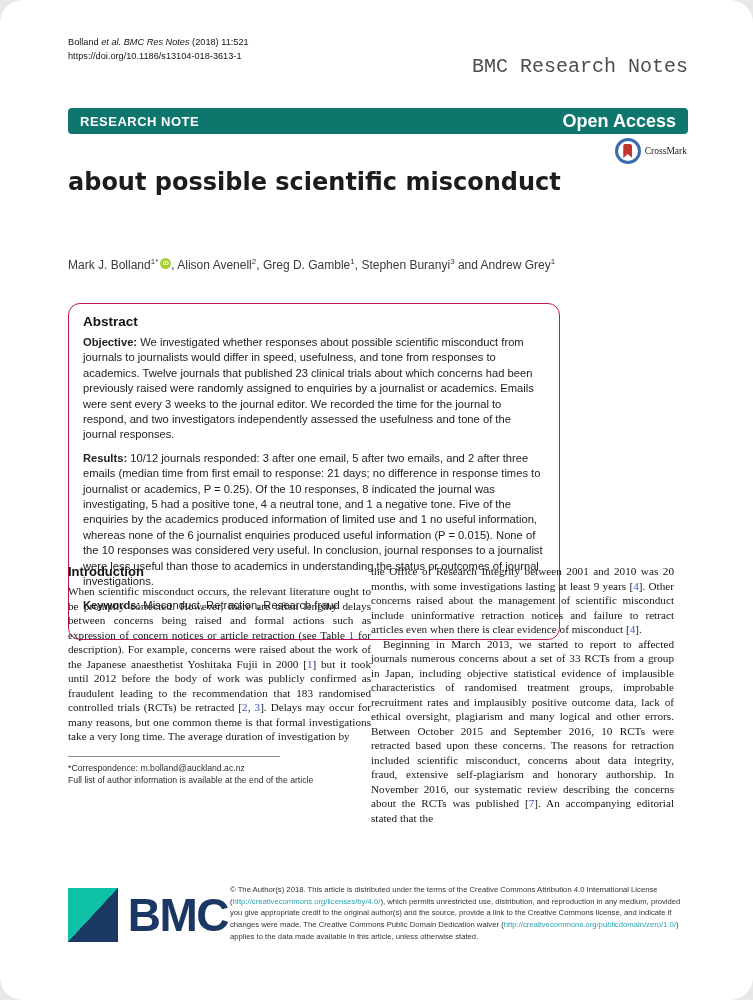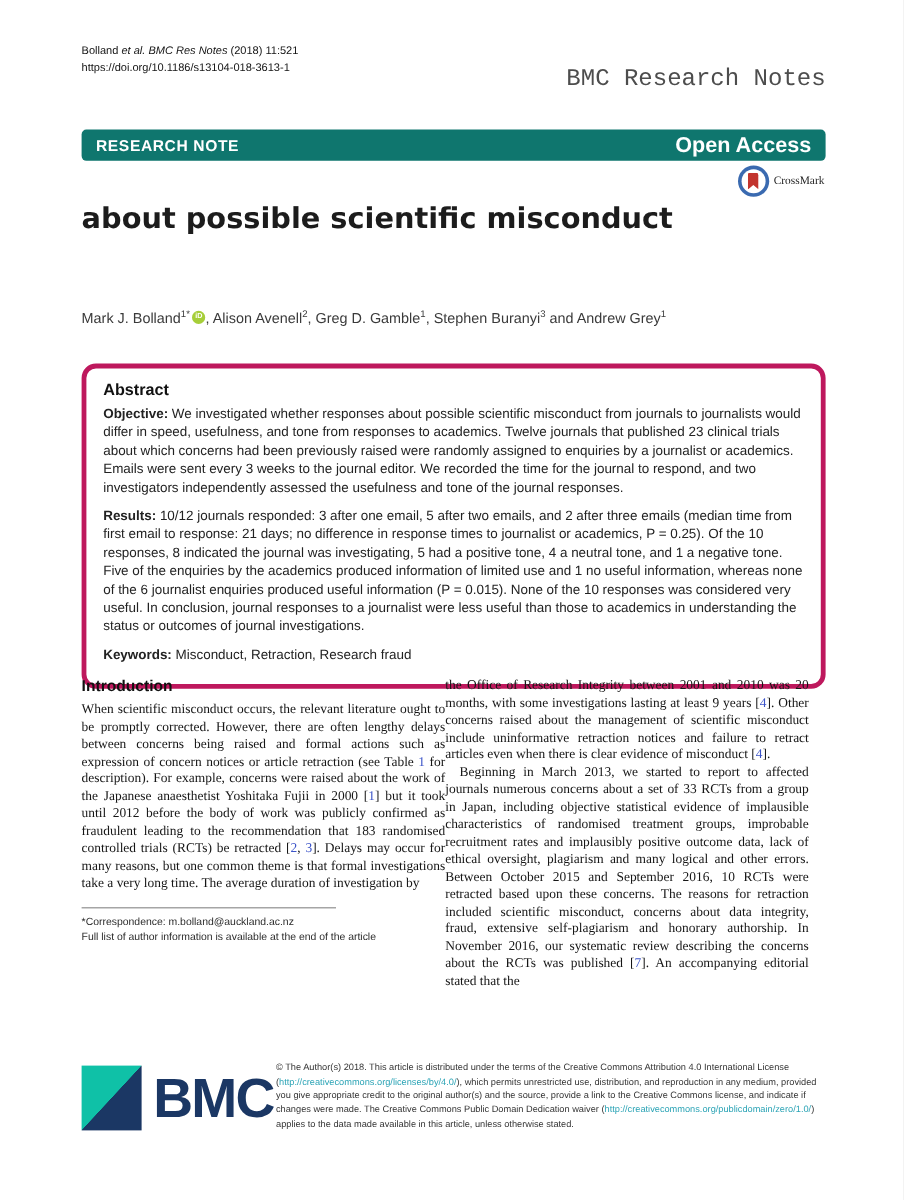--- a/index.html
+++ b/index.html
@@ -1,20 +1,20 @@
 <!DOCTYPE html>
 <html><head>
 <meta charset="utf-8">
 <style>
   * { margin:0; padding:0; box-sizing:border-box; }
   html,body { background:#e8e8e8; }
   .page {
     position:relative; width:753px; height:1000px; background:#ffffff;
     margin:0 auto; overflow:hidden;
-    font-family:"Liberation Sans", sans-serif; color:#1a1a1a;
+    font-family:"Liberation Sans", sans-serif; color:#1a1a1a;border-radius:23px;
   }
   
   .header { position:absolute; left:68px; top:36px; width:620px; display:flex; justify-content:space-between; align-items:flex-start; }
   .citation { font-size:9.2px; line-height:13.5px; color:#141414; }
   .journal-name { font-family:Liberation Mono, monospace; font-size:20px; color:#4d4d4d; margin-top:19px; }
   
   .banner { position:absolute; left:68px; top:108px; width:620px; height:26px; background:#0f766e; border-radius:4px;
             display:flex; align-items:center; justify-content:space-between; padding:0 12px; }
   .banner-type { color:#fff; font-weight:bold; font-size:13px; letter-spacing:0.5px; }
   .banner-access { color:#fff; font-weight:bold; font-size:18px; }
@@ -26,22 +26,22 @@
                  clip-path:polygon(0 0,100% 0,100% 100%,50% 72%,0 100%); }
   .cm-label { font-family:"Liberation Serif", serif; font-size:9.5px; color:#222; }
   
   .title { position:absolute; left:68px; top:167px; width:612px; font-family:"DejaVu Sans", sans-serif;
            font-size:24px; line-height:30px; color:#1c1c1c; }
   .authors { position:absolute; left:68px; top:257px; width:612px; font-size:12px; color:#3a3a3a; }
   .authors sup { font-size:8px; }
   .orcid { display:inline-block; width:11px; height:11px; background:#a6ce39; border-radius:50%; color:#fff;
            font-size:6px; font-weight:bold; text-align:center; line-height:11px; margin-left:2px; vertical-align:4px; }
   
-  .abstract { position:absolute; left:68px; top:303px; width:620px; border:4px solid #be185d; border-radius:12px;
-              padding:10px 14px 16px; background:#fff; }
+  .abstract { position:absolute; left:68px; top:303px; width:492px; border:1px solid #be185d; border-radius:12px;
+              padding:10px 14px 26px; background:#fff; }
   .abstract-heading { font-size:13.5px; font-weight:bold; color:#111; margin-bottom:6px; }
   .abs-sec { font-size:11.2px; line-height:15.4px; color:#222; margin-bottom:8px; }
   .abs-sec:last-child { margin-bottom:0; }
   .abs-label { font-weight:bold; }
   
   .columns { position:absolute; left:68px; top:564px; width:620px; display:flex; gap:0; }
   .col { width:303px; }
   .intro-heading { font-size:13px; font-weight:bold; color:#111; margin-bottom:5px; }
   .body-para { font-family:"Liberation Serif", serif; font-size:11.2px; line-height:14.5px; text-align:justify; color:#161616; }
   .body-para.indent { text-indent:12px; }

